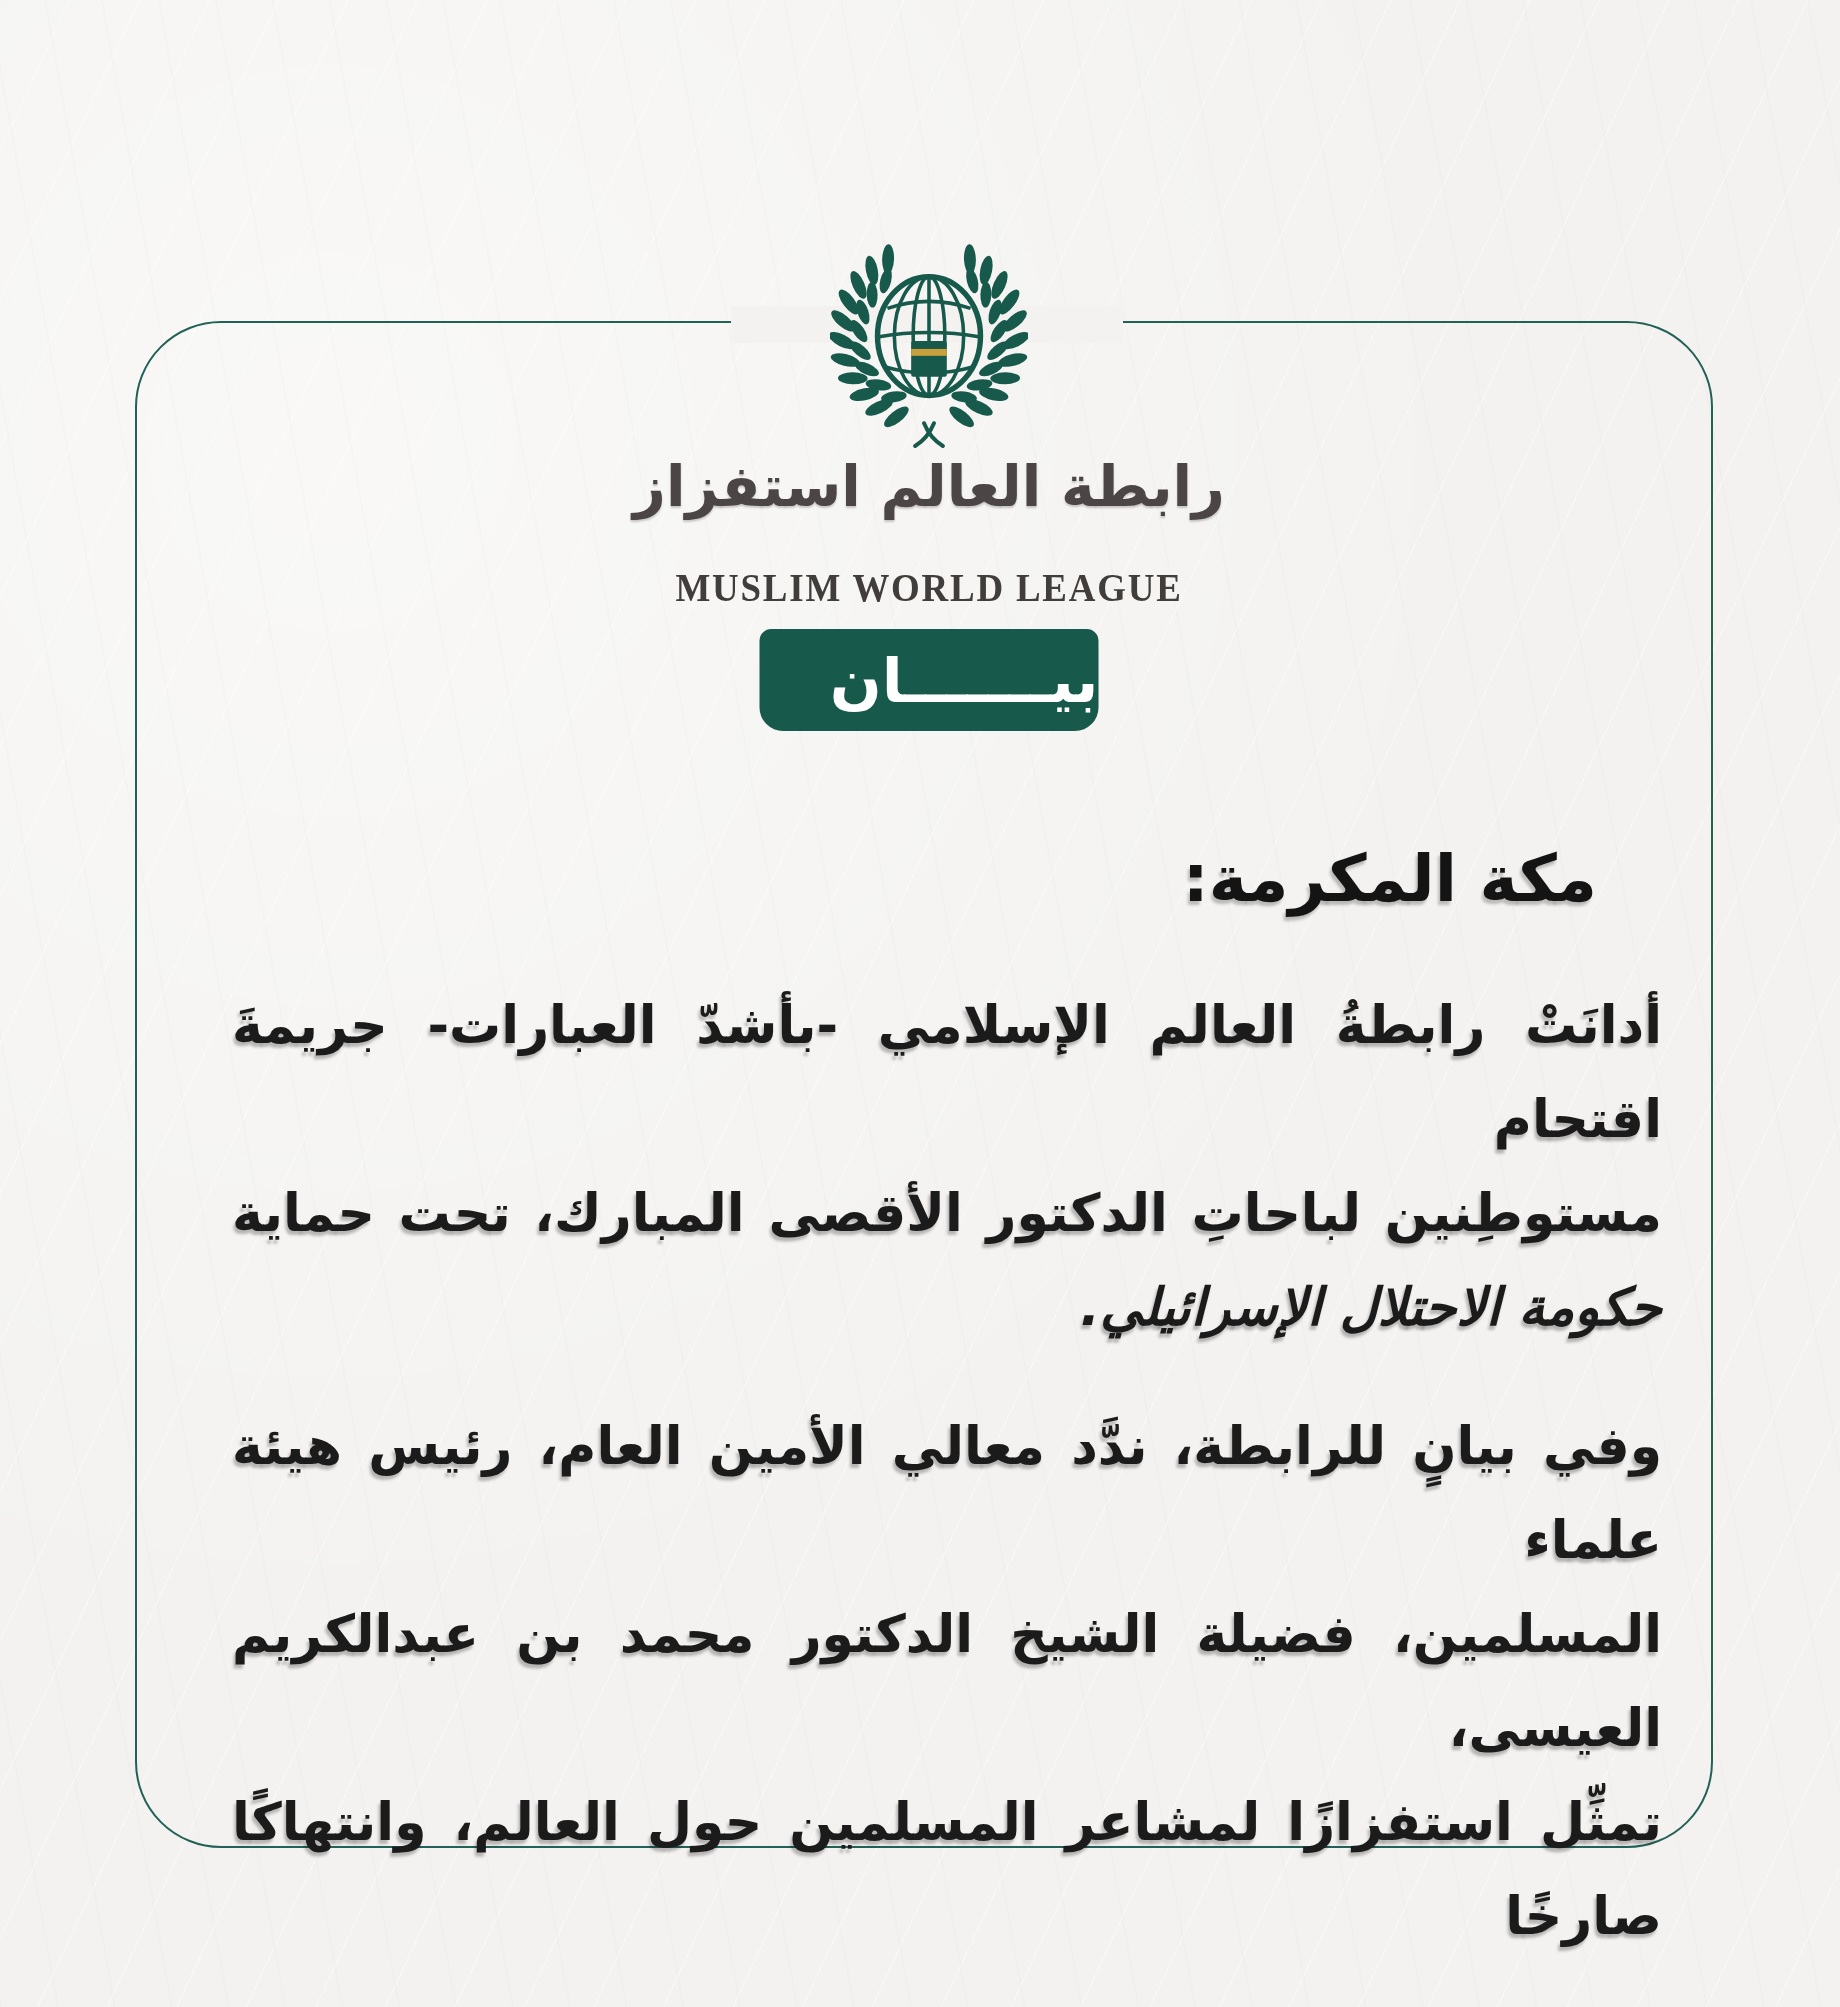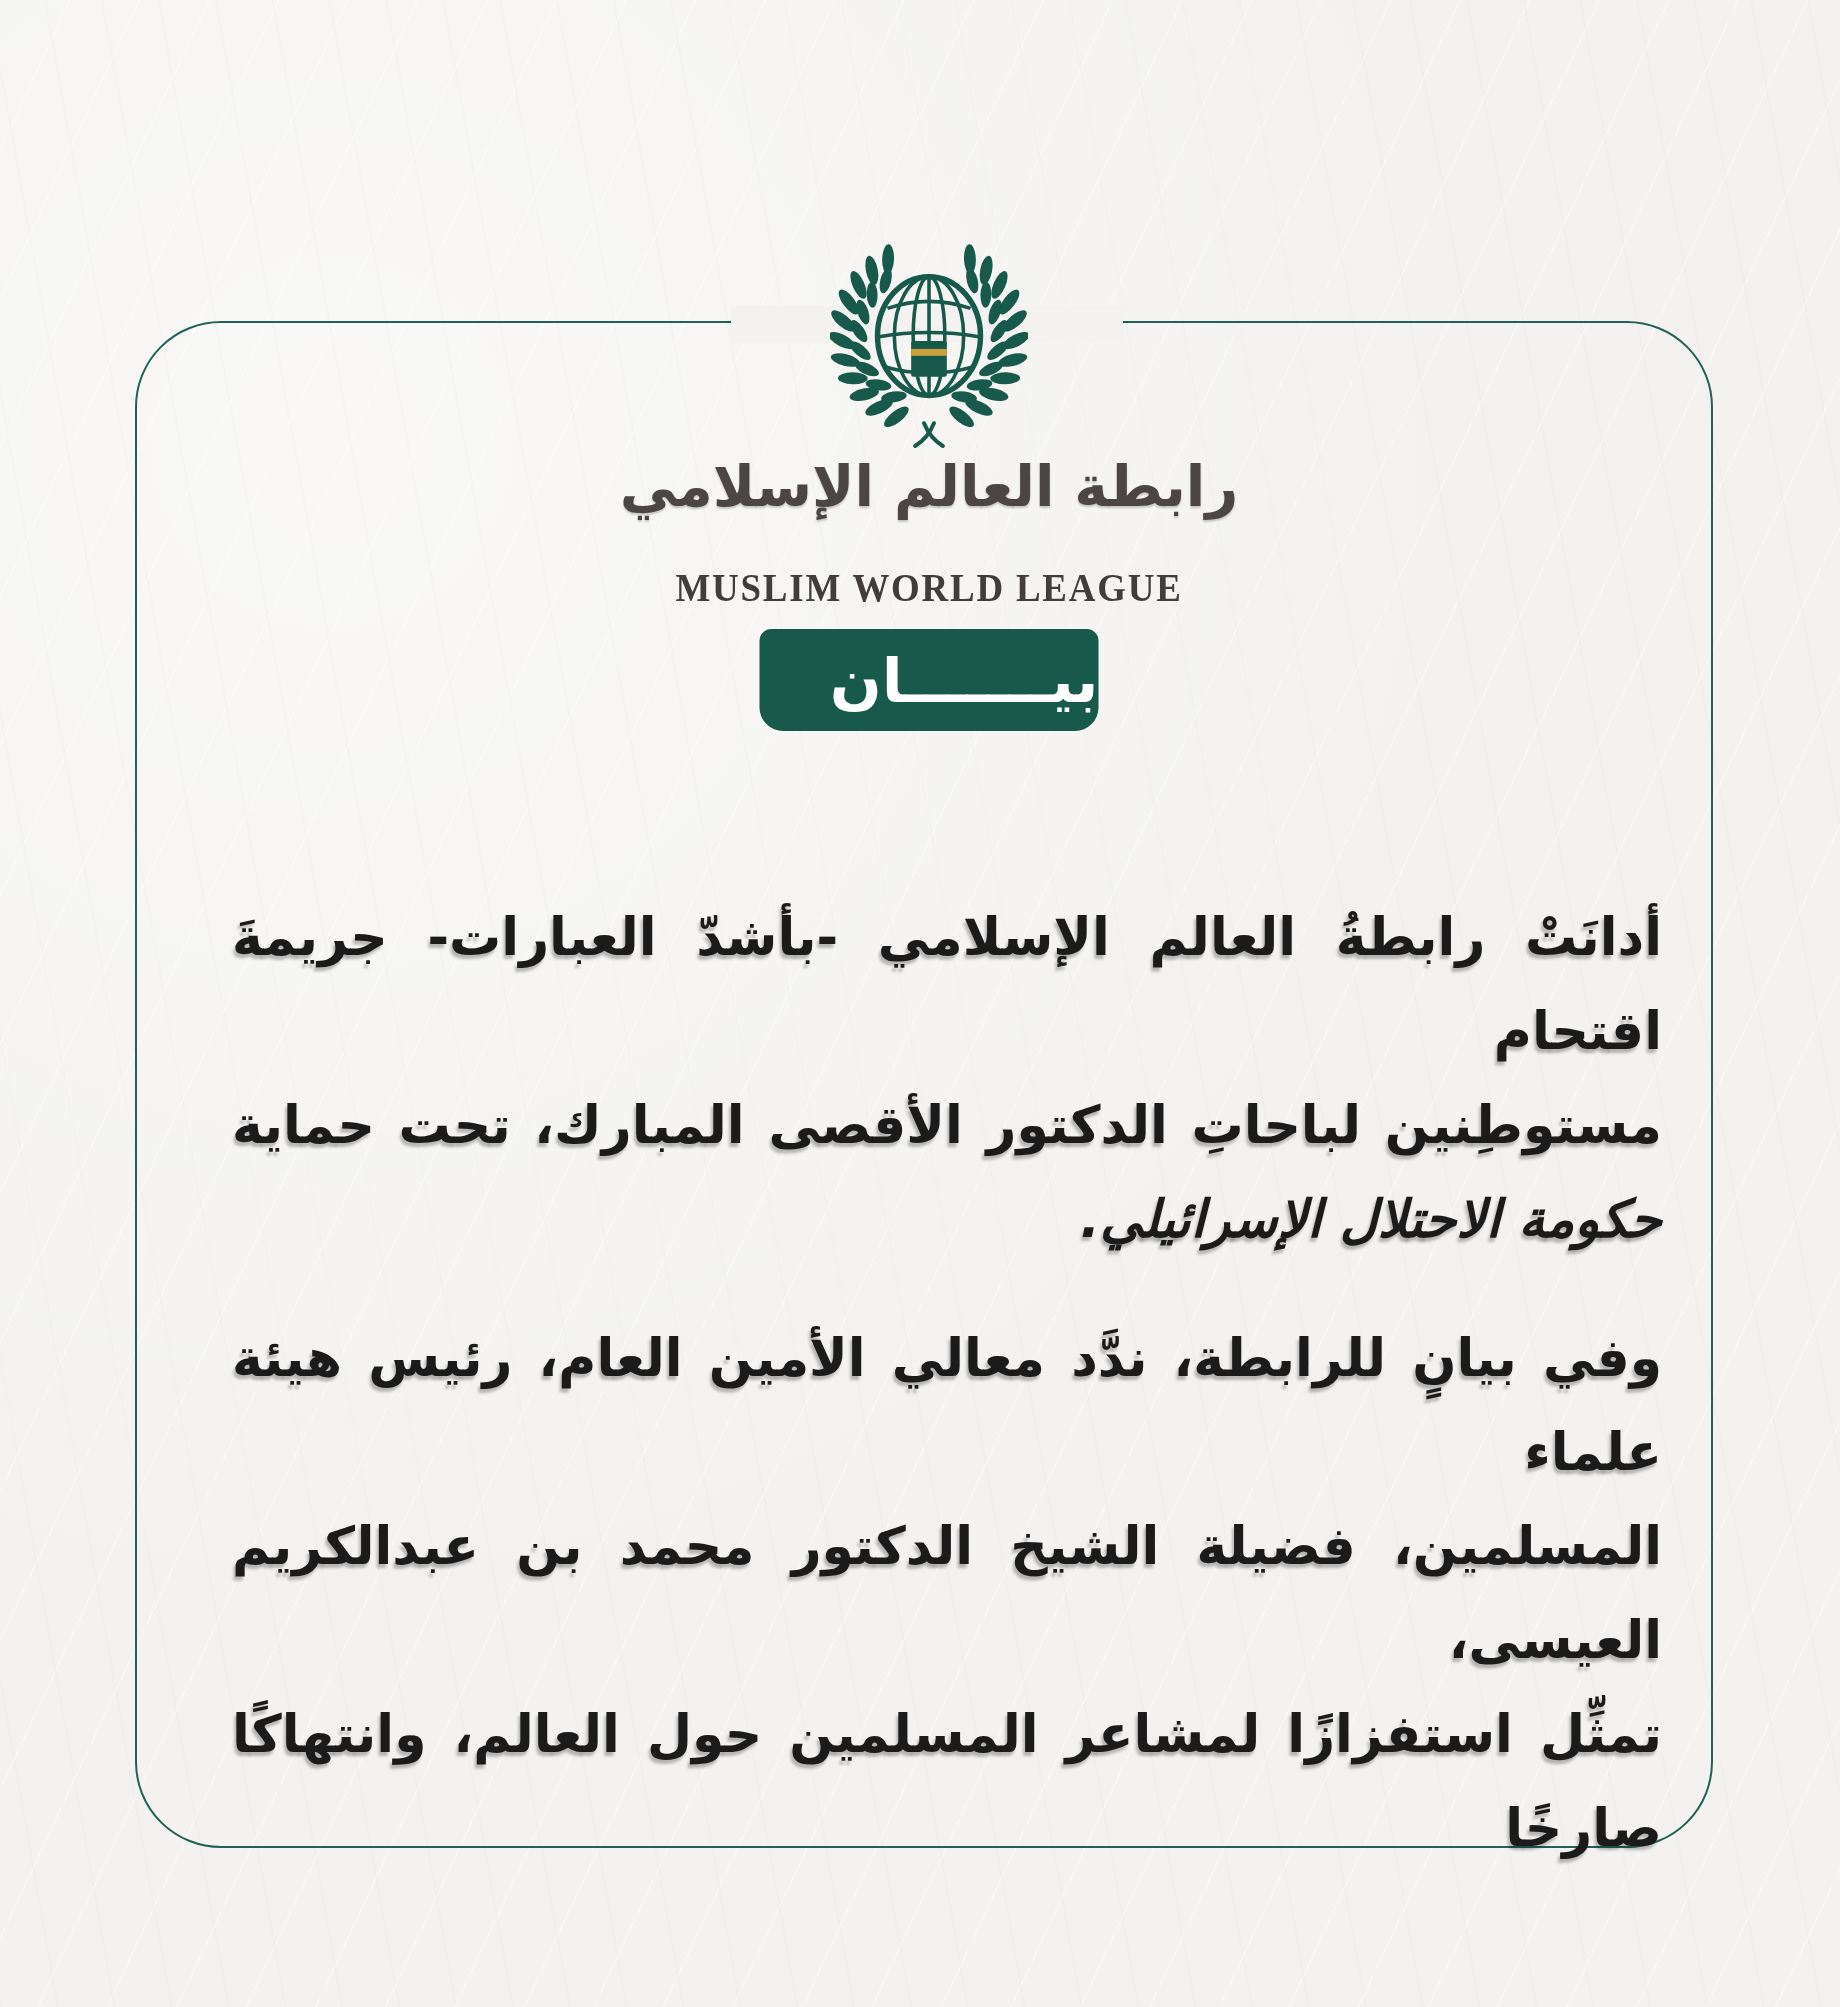--- a/index.html
+++ b/index.html
@@ -128,28 +128,29 @@
       <ellipse rx="5.5" ry="13" transform="translate(100,102) rotate(-118) translate(0,-71) rotate(52)"></ellipse>
       <ellipse rx="5.5" ry="13" transform="translate(100,102) rotate(-134) translate(0,-71) rotate(52)"></ellipse>
       <ellipse rx="5.5" ry="13" transform="translate(100,102) rotate(-150) translate(0,-71) rotate(52)"></ellipse>
     </g>
     <g stroke="#17594B" stroke-width="4" fill="none" stroke-linecap="round">
       <path d="M86,213 Q99,205 105,190"></path>
       <path d="M114,213 Q101,205 95,190"></path>
     </g>
   </svg>
 
-  <div class="calligraphy">رابطة العالم الإسلامي</div>
+  <div class="calligraphy">رابطة العالم استفزاز</div>
   <div class="latin-name">MUSLIM WORLD LEAGUE</div>
 
   <div class="banner">
     <span>بيـــــــان</span>
   </div>
 
   <main class="content">
+    <h1 class="city-heading">مكة المكرمة:</h1>
 
     <section class="paragraph p1">
       <div class="line just">أدانَتْ رابطةُ العالم الإسلامي -بأشدّ العبارات- جريمةَ اقتحام</div>
       <div class="line just">مستوطِنين لباحاتِ الدكتور الأقصى المبارك، تحت حماية</div>
       <div class="line last">حكومة الاحتلال الإسرائيلي.</div>
     </section>
 
     <section class="paragraph p2">
       <div class="line just">وفي بيانٍ للرابطة، ندَّد معالي الأمين العام، رئيس هيئة علماء</div>
       <div class="line just">المسلمين، فضيلة الشيخ الدكتور محمد بن عبدالكريم العيسى،</div>

